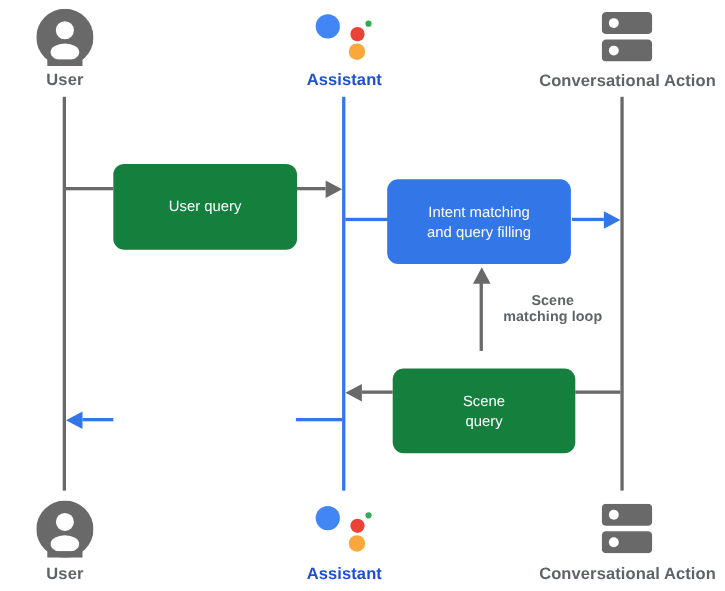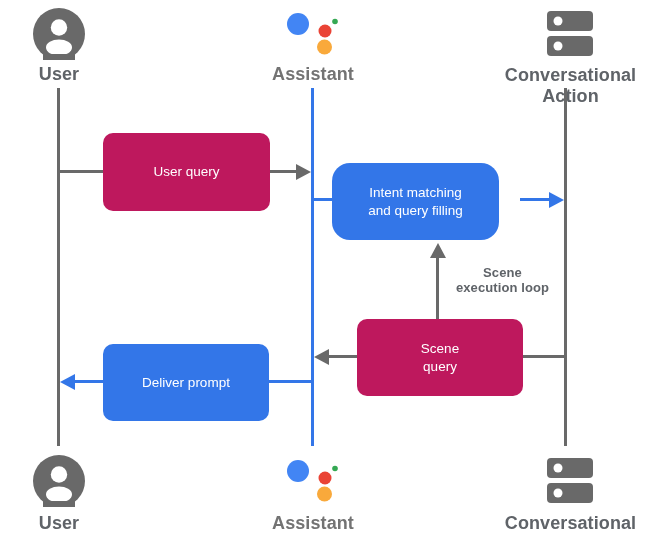--- a/index.html
+++ b/index.html
@@ -9,44 +9,44 @@
   }
   
   .icon{position:absolute;}
   .user-icon-top{left:33px;top:8px;}
   .user-icon-bottom{left:33px;top:455px;}
   .assistant-icon-top{left:282px;top:5px;}
   .assistant-icon-bottom{left:282px;top:452px;}
   .server-icon-top{left:547px;top:11px;}
   .server-icon-bottom{left:547px;top:458px;}
   
-  .actor-label{position:absolute;font-size:18px;font-weight:700;text-align:center;letter-spacing:.1px;}
+  .actor-label{position:absolute;font-size:15px;font-weight:700;text-align:center;letter-spacing:.1px;}
   .lbl-dark{color:#5F6368;}
-  .lbl-light{color:#737373;text-align:center;}
+  .lbl-light{color:#1d4ed8;text-align:center;}
   .user-label-top{left:9px;top:64px;width:100px;}
   .assistant-label-top{left:253px;top:64px;width:120px;}
   .ca-label-top{left:490px;top:65px;width:161px;}
   .user-label-bottom{left:9px;top:513px;width:100px;}
   .assistant-label-bottom{left:253px;top:513px;width:120px;}
   .ca-label-bottom{left:490px;top:513px;width:161px;}
   
   .lifeline{position:absolute;top:88px;width:3px;height:358px;}
   .ll-user{left:57px;background:#696969;}
   .ll-assistant{left:311px;background:#3376E8;}
   .ll-ca{left:564px;background:#696969;}
   
   .box{
     position:absolute;border-radius:10px;color:#fff;
     display:flex;flex-direction:column;align-items:center;justify-content:center;
     text-align:center;font-size:13.5px;line-height:18px;font-weight:500;
   }
-  .box-gray{background:#be185d;}
+  .box-gray{background:#15803d;margin-top:16px;}
   .box-blue{background:#3376E8;}
   .box-user-query{left:103px;top:133px;width:167px;height:78px;}
-  .box-intent{left:332px;top:163px;width:167px;height:77px;border-radius:18px;}
+  .box-intent{left:352px;top:163px;width:167px;height:77px;}
   .box-scene-logic{left:357px;top:319px;width:166px;height:77px;}
   .box-deliver-prompt{left:103px;top:344px;width:166px;height:77px;}
   
   .h-line{position:absolute;height:3px;}
   .v-line{position:absolute;width:3px;}
   .gray{background:#696969;}
   .blue{background:#3376E8;}
   .arr{position:absolute;width:0;height:0;}
   .arr-right-gray{border-top:8px solid transparent;border-bottom:8px solid transparent;border-left:15px solid #696969;}
   .arr-right-blue{border-top:8px solid transparent;border-bottom:8px solid transparent;border-left:15px solid #3376E8;}
@@ -122,23 +122,20 @@
   <div class="box box-blue box-intent">
     <span>Intent matching</span>
     <span>and query filling</span>
   </div>
 
   <div class="box box-gray box-scene-logic">
     <span>Scene</span>
     <span>query</span>
   </div>
 
-  <div class="box box-blue box-deliver-prompt">
-    <span>Deliver prompt</span>
-  </div>
 
   <div class="h-line gray c-user-to-query"></div>
 
   <div class="h-line gray c-query-to-assist"></div>
   <div class="arr arr-right-gray a-query-to-assist"></div>
 
   <div class="h-line blue c-assist-to-intent"></div>
 
   <div class="h-line blue c-intent-to-ca"></div>
   <div class="arr arr-right-blue a-intent-to-ca"></div>
@@ -151,21 +148,21 @@
   <div class="v-line gray v-scene-to-intent"></div>
   <div class="arr arr-up-gray a-scene-to-intent"></div>
 
   <div class="h-line blue c-assist-to-deliver"></div>
 
   <div class="h-line blue c-deliver-to-user"></div>
   <div class="arr arr-left-blue a-deliver-to-user"></div>
 
   <div class="loop-note">
     <span>Scene</span>
-    <span>execution loop</span>
+    <span>matching loop</span>
   </div>
 
   <div class="icon user-icon-bottom">
     <svg width="52" height="52" viewBox="0 0 52 52">
       <circle cx="26" cy="26" r="26" fill="#696969"></circle>
       <circle cx="26" cy="19.5" r="8.2" fill="#ffffff"></circle>
       <ellipse cx="26" cy="39.5" rx="13" ry="8" fill="#ffffff"></ellipse>
       <rect x="10" y="46" width="32" height="6" fill="#696969"></rect>
     </svg>
   </div>

